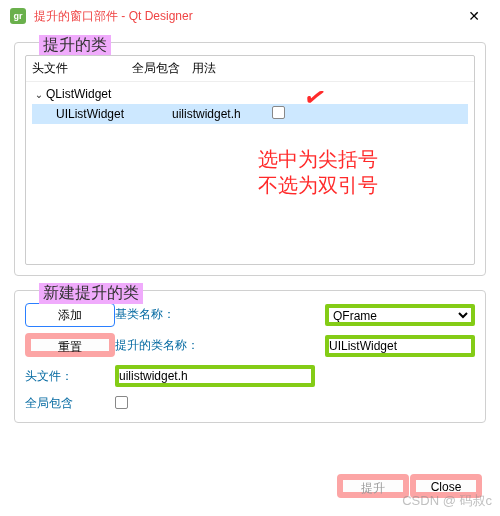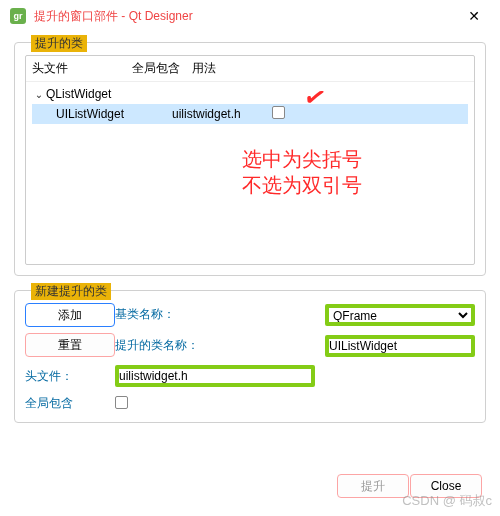--- a/index.html
+++ b/index.html
@@ -4,39 +4,39 @@
 <style>
 *{box-sizing:border-box;margin:0;padding:0}
 body{font-family:"Microsoft YaHei","Segoe UI",sans-serif;font-size:12px;background:#fff;width:500px;height:516px;position:relative;overflow:hidden}
 .titlebar{height:32px;display:flex;align-items:center;padding:0 10px;background:#fff}
 .app-icon{width:16px;height:16px;background:#6ab04c;border-radius:3px;margin-right:8px;position:relative}
 .app-icon::before{content:"gr";position:absolute;top:0;left:0;width:100%;text-align:center;font-size:9px;color:#fff;font-weight:bold;line-height:16px}
 .title{flex:1;color:#ef4444;font-size:12px}
 .close-x{width:32px;height:32px;display:flex;align-items:center;justify-content:center;cursor:pointer;font-size:14px}
 .content{padding:10px 14px 0 14px}
 .groupbox{border:1px solid #d0d0d0;border-radius:4px;padding:12px 10px 10px;margin-bottom:14px;position:relative}
-.groupbox-title{position:absolute;top:-8px;left:16px;background:#eab308;padding:0 4px;font-size:12px;color:#333}
+.groupbox-title{position:absolute;top:-8px;left:24px;background:#f0abfc;padding:0 4px;font-size:16px;color:#333}
 .tree{border:1px solid #ccc;border-radius:2px;height:210px;background:#fff;position:relative}
 .tree-head{display:flex;padding:4px 6px;border-bottom:1px solid #eee}
 .th{font-size:12px;color:#000}
 .th1{width:130px}.th2{width:100px}.th3{width:60px}.th4{flex:1}
 .tree-body{padding:2px 6px}
 .trow{display:flex;align-items:center;height:20px}
 .expander{width:14px;text-align:center;font-size:10px;color:#333;cursor:pointer}
 .sel{background:#cde8ff}
 .indent{width:24px}
 .cell1{width:116px}.cell2{width:100px}.cell3{width:60px}
 .chk{width:13px;height:13px;border:1px solid #888;border-radius:2px;background:#fff;display:inline-block}
 .annot{position:absolute;color:#ff2a2a;font-size:20px;line-height:26px;font-weight:400}
 .check-mark{position:absolute;color:#ff2a2a;font-size:26px;font-weight:bold;left:278px;top:26px;transform:rotate(15deg)}
 .formgrid{display:grid;grid-template-columns:80px 200px 1fr;gap:8px 10px;align-items:center}
 .lbl{font-size:12px;color:#0369a1}
 select,input[type=text]{height:22px;border:4px solid #84cc16;border-radius:2px;padding:0 0;font-family:inherit;font-size:12px;width:100%;background:#fff}
 .mono{font-family:"Courier New",monospace;font-size:12px}
-.btn{height:24px;border:1px solid #fca5a5;border-radius:4px;background:#fdfdfd;font-family:inherit;font-size:12px;cursor:pointer;padding:0 8px}
+.btn{height:24px;border:6px solid #fca5a5;border-radius:4px;background:#fdfdfd;font-family:inherit;font-size:12px;cursor:pointer;padding:0 8px}
 .btn.accent{border:1px solid #2a7fff;background:#fff}
 .sidebtns{display:flex;flex-direction:column;gap:6px;margin-left:auto;width:90px}
 .bottombar{position:absolute;bottom:18px;right:18px;display:flex;gap:1px}
 .bottombar .btn{width:72px}
 .btn[disabled]{color:#9a9a9a;cursor:default}
 .watermark{position:absolute;bottom:6px;right:8px;color:rgba(140,140,140,.55);font-size:13px}
 </style>
 </head>
 <body>
 
@@ -61,21 +61,21 @@
           <div class="cell1">QListWidget</div>
         </div>
         <div class="trow sel">
           <div class="indent"></div>
           <div class="cell1">UIListWidget</div>
           <div class="cell2">uilistwidget.h</div>
           <div class="cell3"><span class="chk"></span></div>
         </div>
       </div>
       <div class="check-mark">✓</div>
-      <div class="annot" style="left:216px;top:90px">
+      <div class="annot" style="left:232px;top:90px">
         <div>选中为尖括号</div>
         <div>不选为双引号</div>
       </div>
     </div>
   </div>
 
   <div class="groupbox">
     <div class="groupbox-title">新建提升的类</div>
     <div class="formgrid">
       <div class="lbl">基类名称：</div>

